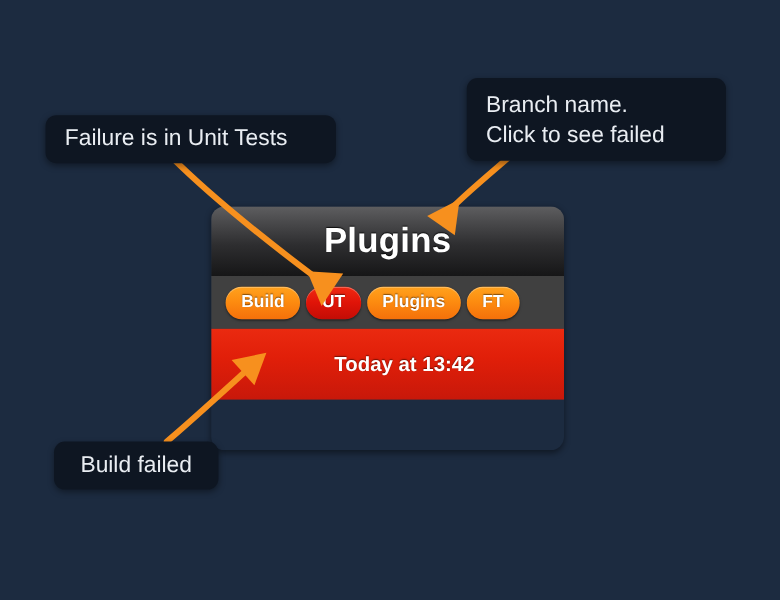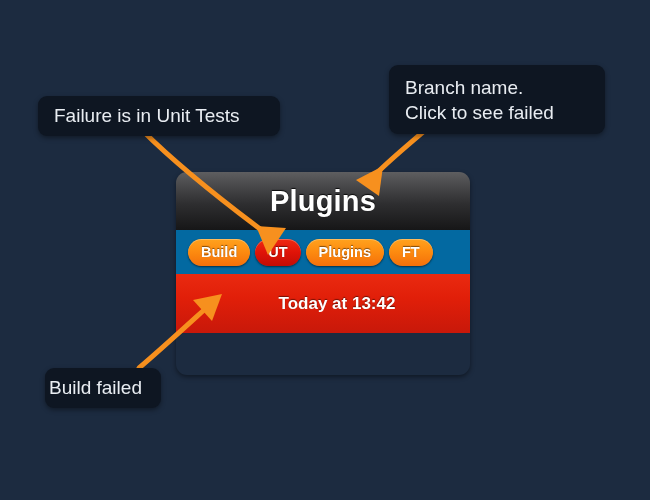--- a/index.html
+++ b/index.html
@@ -55,21 +55,21 @@
   .card-title-text {
     color: #ffffff;
     font-size: 29px;
     font-weight: bold;
     letter-spacing: 0.2px;
     text-shadow: 0 -1px 1px rgba(0,0,0,0.85);
   }
 
   .card-badges {
     height: 44px;
-    background: #0369a1;
+    background: #404040;
     display: flex;
     align-items: center;
     padding-left: 12px;
     box-sizing: border-box;
   }
 
   .badge {
     height: 27px;
     border-radius: 14px;
     display: inline-flex;
@@ -142,25 +142,26 @@
     height: 40px;
     padding: 0 16px;
     font-size: 19px;
     line-height: 40px;
     margin-left: 12px;
   }
 
   #callout-buildfailed {
     left: 45px;
     top: 368px;
-    width: 116px;
+    width: 137px;
     height: 40px;
-    padding: 0 4px;
+    padding: 0 16px;
     font-size: 19px;
     line-height: 40px;
+    align-items: center;
   }
 </style>
 </head>
 <body>
 
 <div id="stage">
 
   <div class="card">
 
     <div class="card-title">

